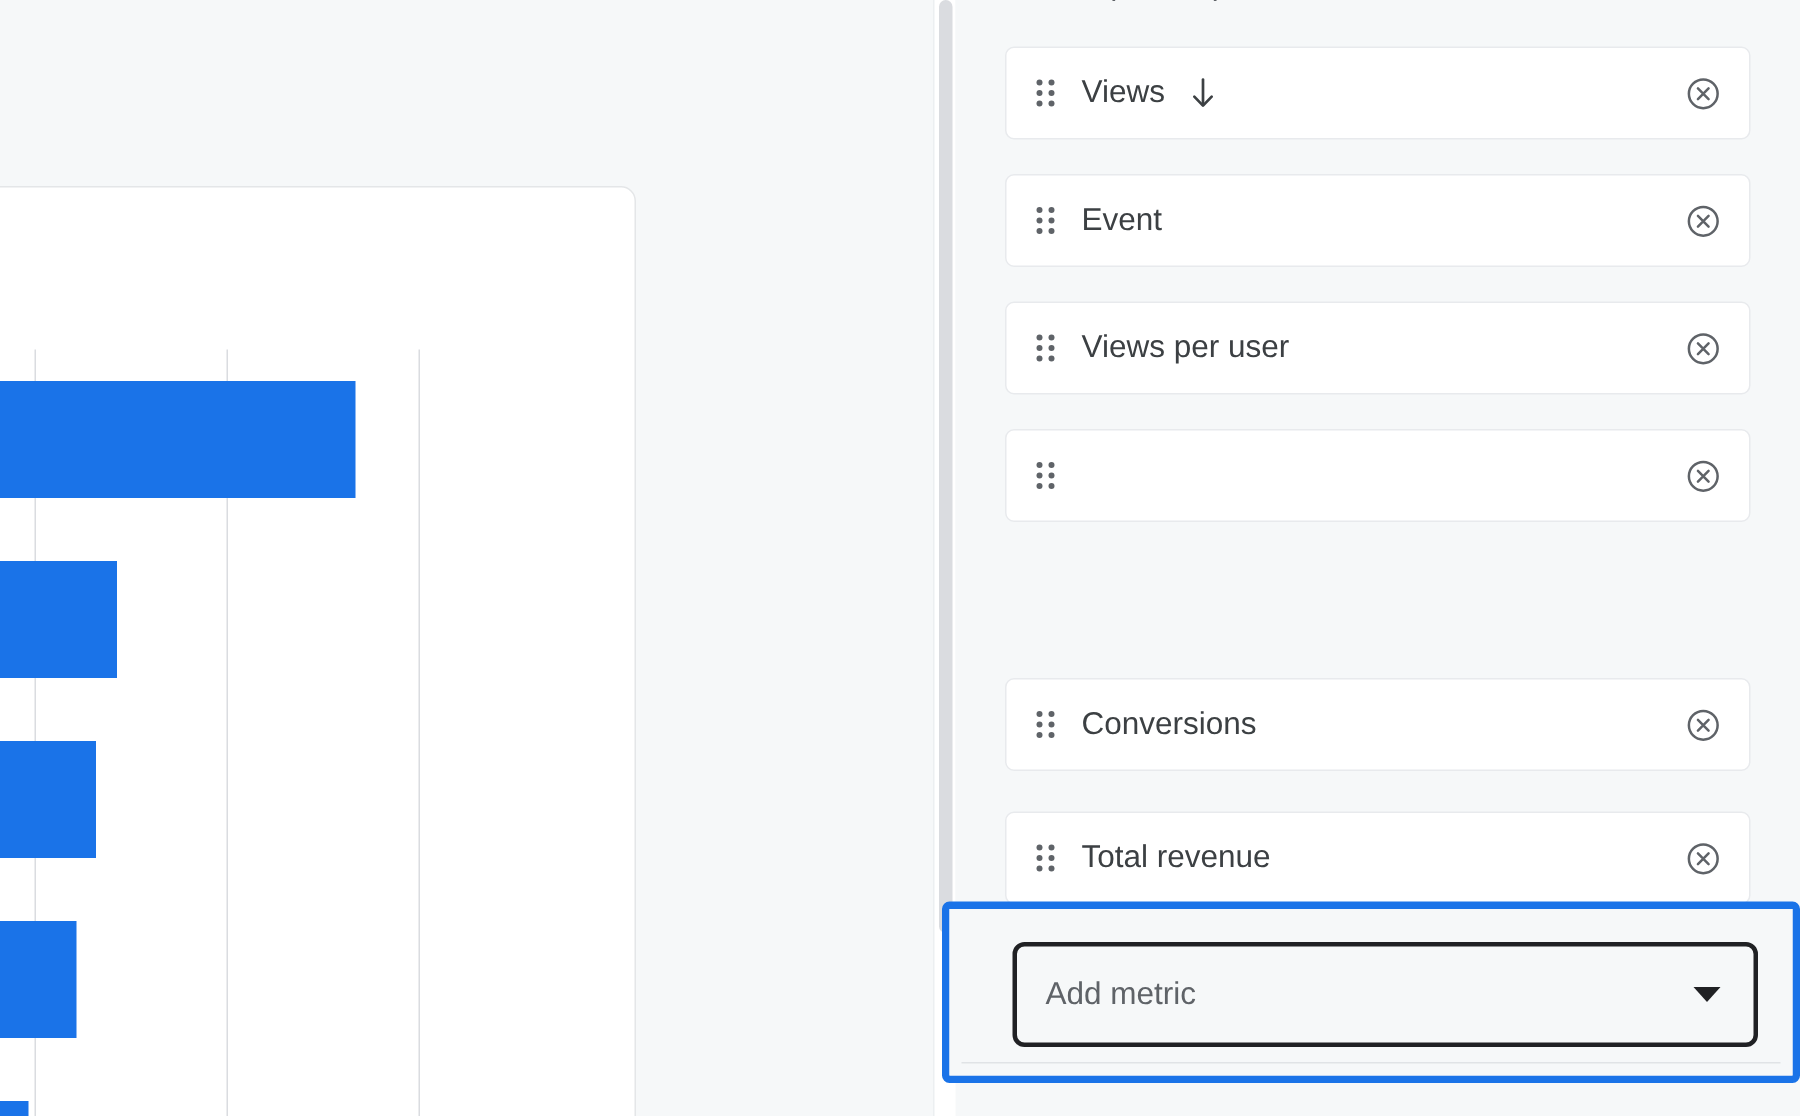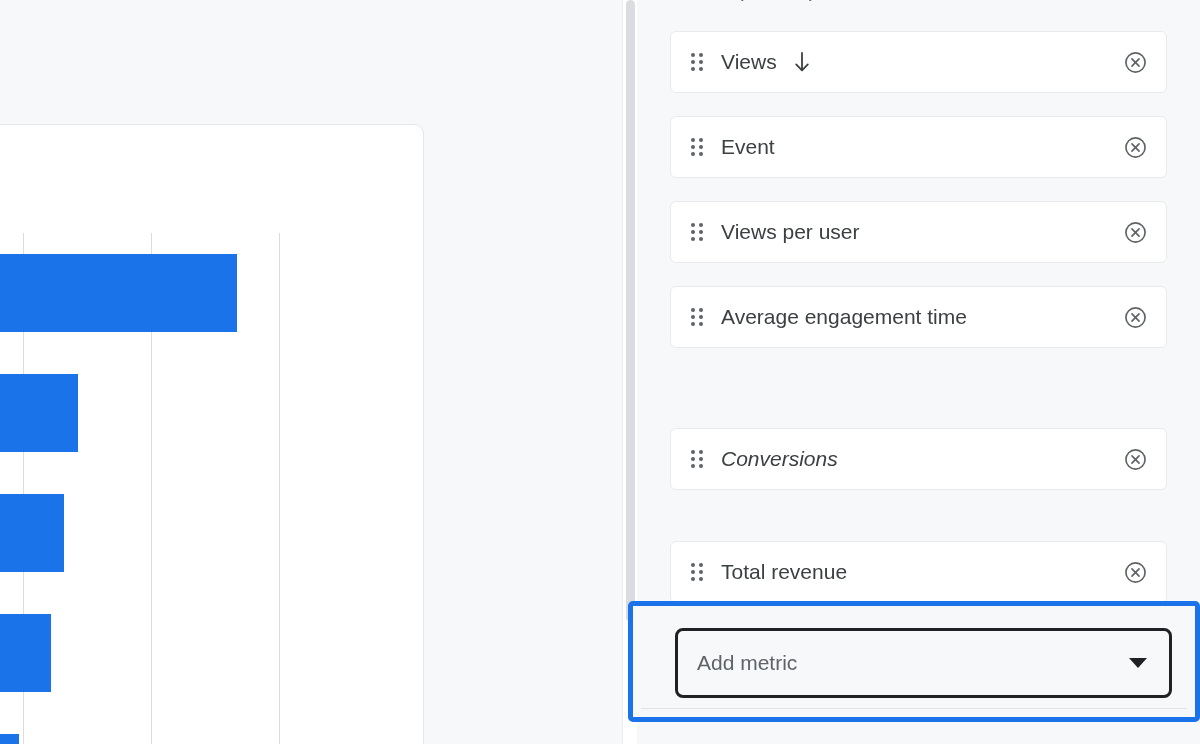--- a/index.html
+++ b/index.html
@@ -307,30 +307,29 @@
       </div>
       <div class="metric-row" style="top: 286px;">
         <span class="drag-handle">
           <i></i>
           <i></i>
           <i></i>
           <i></i>
           <i></i>
           <i></i>
         </span>
-        <span class="metric-label">Average engagement time</span>
-        <span class="spacer"></span>
-        <span class="remove-btn">
-          <svg width="25" height="25" viewBox="0 0 24 24" fill="none" stroke="currentColor" stroke-width="1.6">
-            <circle cx="12" cy="12" r="9.2"></circle>
-            <path d="M8.6 8.6 L15.4 15.4 M15.4 8.6 L8.6 15.4" stroke-linecap="round"></path>
-          </svg>
-        </span>
-      </div>
-      <div class="metric-row" style="top: 428px; font-style: italic;">
+        <span class="spacer"></span>
+        <span class="remove-btn">
+          <svg width="25" height="25" viewBox="0 0 24 24" fill="none" stroke="currentColor" stroke-width="1.6">
+            <circle cx="12" cy="12" r="9.2"></circle>
+            <path d="M8.6 8.6 L15.4 15.4 M15.4 8.6 L8.6 15.4" stroke-linecap="round"></path>
+          </svg>
+        </span>
+      </div>
+      <div class="metric-row" style="top: 452px;">
         <span class="drag-handle">
           <i></i>
           <i></i>
           <i></i>
           <i></i>
           <i></i>
           <i></i>
         </span>
         <span class="metric-label">Conversions</span>
         <span class="spacer"></span>

